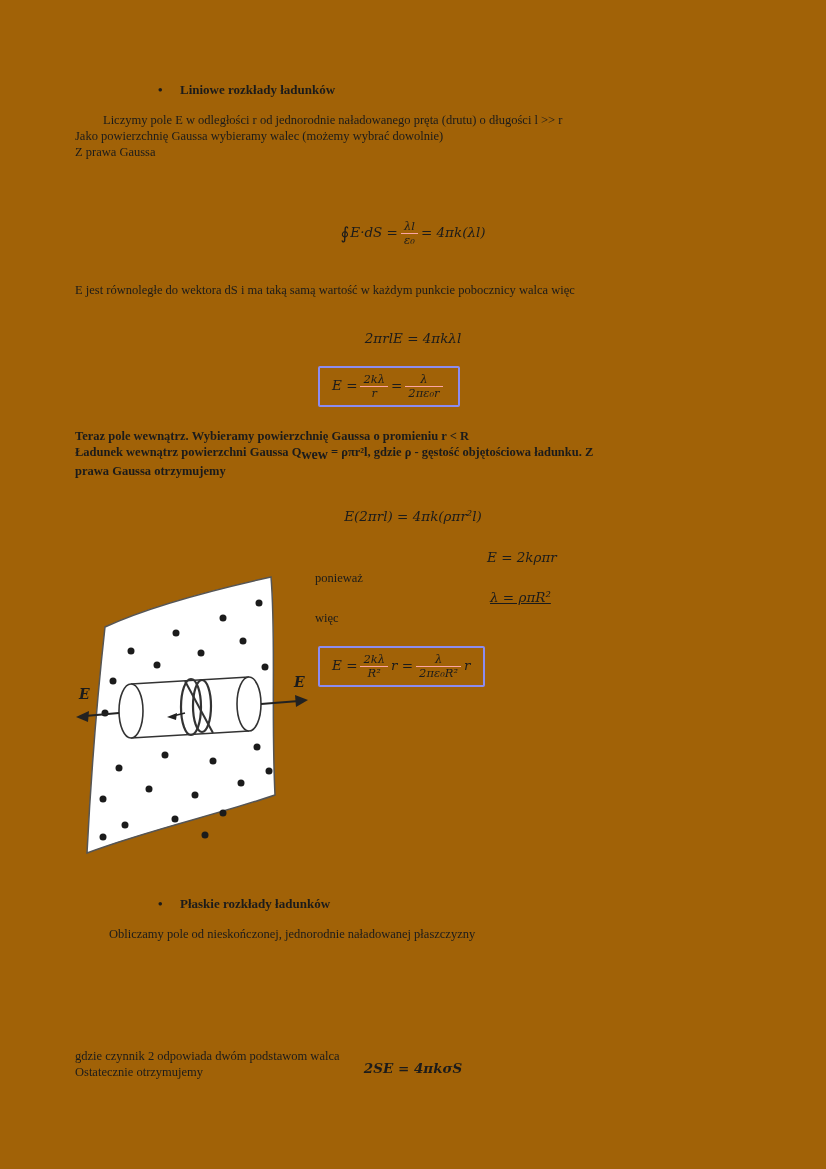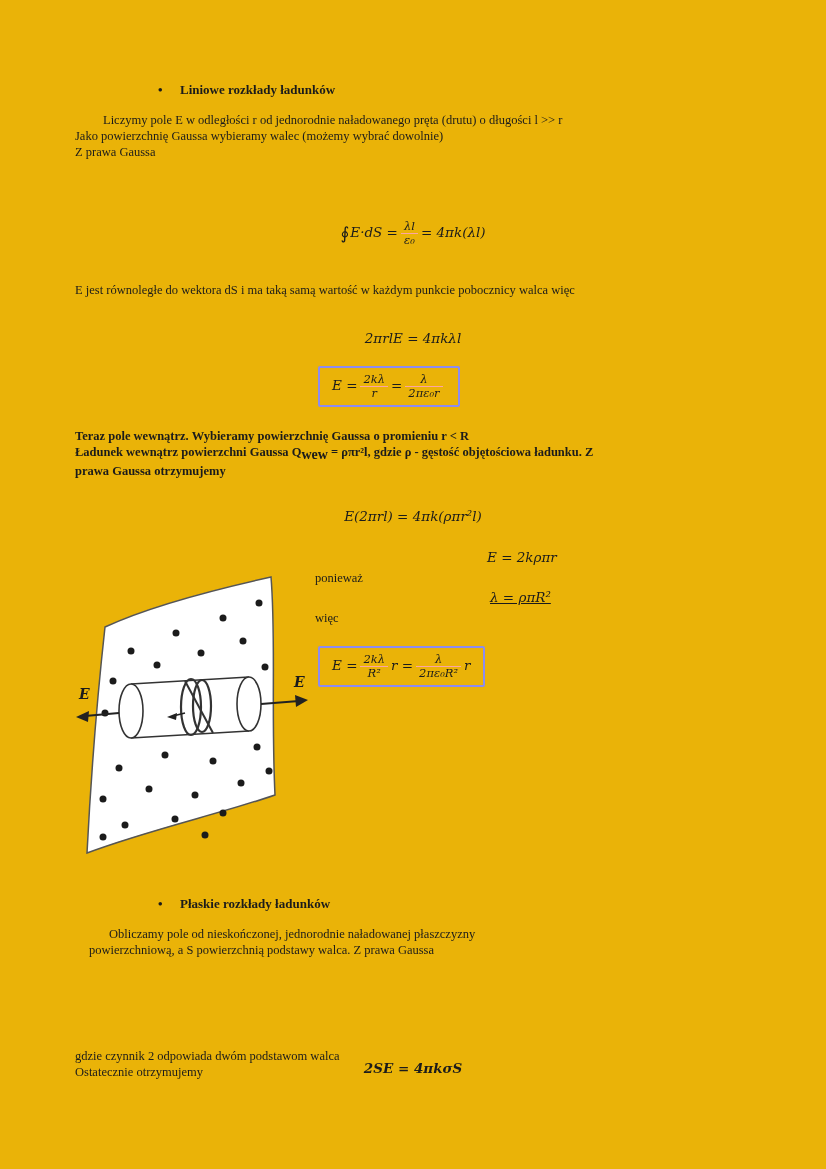--- a/index.html
+++ b/index.html
@@ -1,17 +1,17 @@
 <!DOCTYPE html>
 <html><head>
 <meta charset="utf-8">
 <style>
   html,body{margin:0;padding:0;background:#ffffff;}
   .page{
-    position:relative;width:826px;height:1169px;background:#eab308;
+    position:relative;width:826px;height:1169px;background:#a16207;
     font-family:"Liberation Serif","DejaVu Serif",serif;color:#1b1b1b;
     overflow:hidden;filter:blur(0.55px);
   }
   .abs{position:absolute;}
   .txt{font-size:12.5px;line-height:16px;}
   .heading{font-weight:bold;font-size:13px;line-height:16px;white-space:nowrap;}
   .bullet{display:inline-block;width:22px;font-weight:bold;}
   .center-row{position:absolute;left:0;width:826px;text-align:center;}
   .formula{font-style:italic;font-size:13.5px;font-family:"DejaVu Serif","Liberation Serif",serif;}
   .int{font-style:normal;font-size:17px;vertical-align:-2px;padding-right:1px;}
@@ -126,21 +126,20 @@
       <text x="221" y="124" class="fig-label">E</text>
     </g>
   </svg>
 
   <div class="abs heading" style="left:158px;top:896px;">
     <span class="bullet">•</span><span>Płaskie rozkłady ładunków</span>
   </div>
 
   <div class="abs txt" style="left:89px;top:926px;width:706px;">
     <div style="padding-left:20px;">Obliczamy pole od nieskończonej, jednorodnie naładowanej płaszczyzny</div>
-    <div>powierzchniową, a S powierzchnią podstawy walca. Z prawa Gaussa</div>
   </div>
 
   <div class="center-row formula" style="top:1060px;font-weight:bold;">2SE = 4πkσS</div>
 
   <div class="abs txt" style="left:75px;top:1048px;width:706px;">
     <div>gdzie czynnik 2 odpowiada dwóm podstawom walca</div>
     <div>Ostatecznie otrzymujemy</div>
   </div>
 
 </div>

